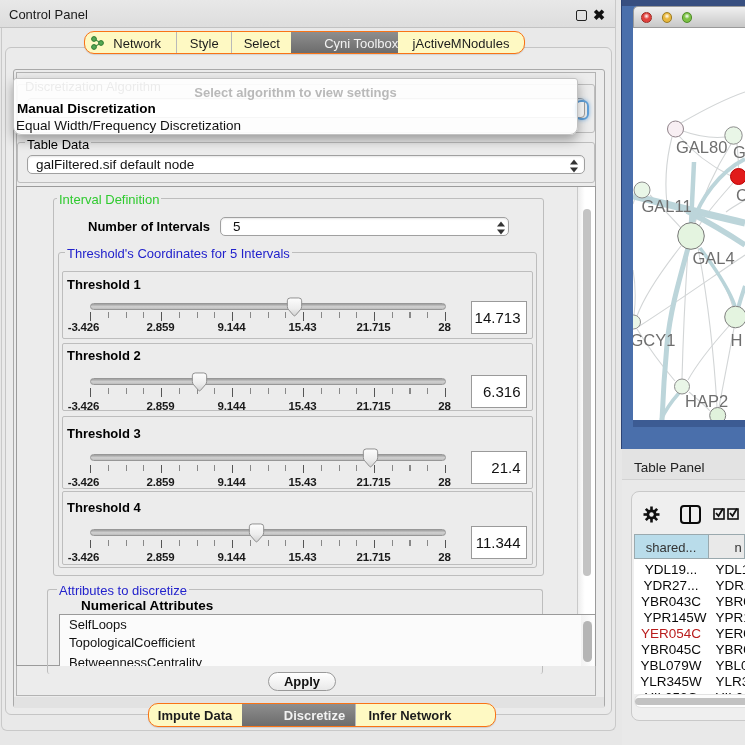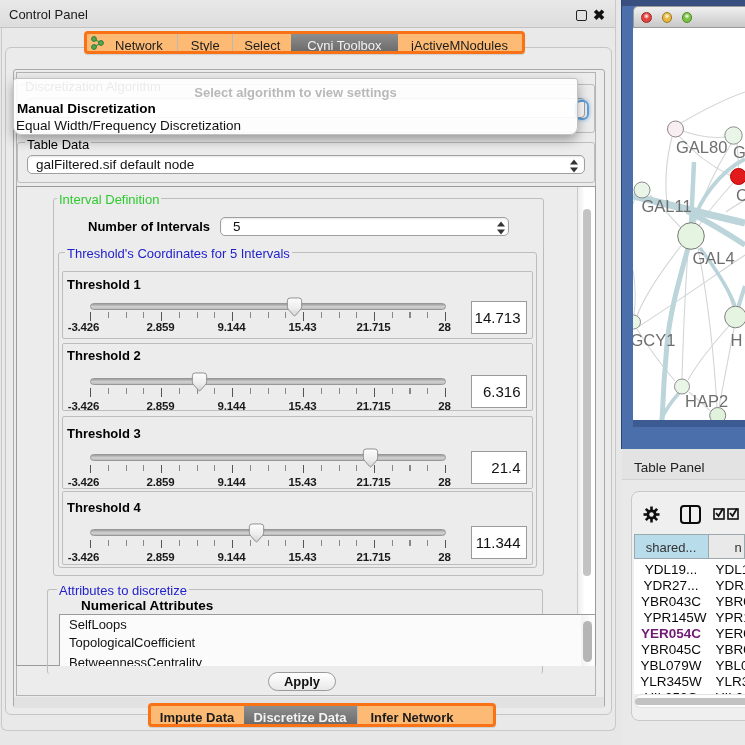--- a/index.html
+++ b/index.html
@@ -16,25 +16,25 @@
 #floaticon { left:576px; top:10px; width:11px; height:11px; border:1.6px solid #222; border-radius:2px; }
 #closeicon { left:593px; top:6.5px; font-size:14.5px; font-weight:bold; color:#111; }
 
 
 #cpanel { left:4.5px; top:46.5px; width:607px; height:668px; background:#ebebeb;
   border:1px solid #c5c5c5; border-radius:6px; }
 #cpanel2 { left:12.5px; top:68.5px; width:592px; height:639.5px; background:#ececec;
   border:1px solid #a9a9a9; border-radius:3px; }
 
 
-.seg { background:#fdba74; border:3px solid #f97316; border-radius:4px; display:flex;
+.seg { background:#fef9c3; border:1px solid #f97316; border-radius:10px; display:flex;
   box-shadow:0 1px 1px rgba(0,0,0,0.12); overflow:hidden; }
 .seg .tb { font-size:13px; color:#1c1c1c; text-align:center; padding-top:4px; height:100%; }
 .seg .sep { width:1px; background:#b9b9b9; }
-.seg .sel { background:linear-gradient(#8e8e8e,#6c6c6c); color:#f2f2f2; }
+.seg .sel { background:linear-gradient(#8e8e8e,#6c6c6c); color:#f2f2f2;padding-left:33px; }
 
 
 .grp { border:1px solid #bdbdbd; border-radius:3px; }
 .grplabel { font-size:13px; background:#ececec; padding:0 2px; }
 
 
 .combo { background:#fff; border:1px solid #a0a0a0; border-radius:4px;
   box-shadow:inset 0 1px 2px rgba(0,0,0,0.10); font-size:13px; color:#111; }
 
 
@@ -312,21 +312,21 @@
 <div class="abs" style="left:708.5px; top:533.5px; width:36.5px; height:25px; background:#e9e9e9; border:1px solid #9aa9ae; border-left:none; font-size:13px; color:#333; padding:5px 0 0 26px;">n</div>
 <div class="abs" style="left:633.5px; top:558.5px; width:111.5px; height:135px; background:#fff; overflow:hidden;">
 <div style="position:absolute; left:0; top:3.2px; width:75px; text-align:center; font-size:13.5px; color:#0a0a0a;">YDL19...</div>
 <div style="position:absolute; left:82px; top:3.2px; width:70px; font-size:13.5px; color:#0a0a0a;">YDL1</div>
 <div style="position:absolute; left:0; top:19.2px; width:75px; text-align:center; font-size:13.5px; color:#0a0a0a;">YDR27...</div>
 <div style="position:absolute; left:82px; top:19.2px; width:70px; font-size:13.5px; color:#0a0a0a;">YDR2</div>
 <div style="position:absolute; left:0; top:35.2px; width:75px; text-align:center; font-size:13.5px; color:#0a0a0a;">YBR043C</div>
 <div style="position:absolute; left:82px; top:35.2px; width:70px; font-size:13.5px; color:#0a0a0a;">YBR0</div>
 <div style="position:absolute; left:0; top:51.2px; width:75px; text-align:center; font-size:13.5px; color:#0a0a0a;padding-left:8px;">YPR145W</div>
 <div style="position:absolute; left:82px; top:51.2px; width:70px; font-size:13.5px; color:#0a0a0a;">YPR1</div>
-<div style="position:absolute; left:0; top:67.2px; width:75px; text-align:center; font-size:13.5px; color:#701a75;font-weight:bold;">YER054C</div>
+<div style="position:absolute; left:0; top:67.2px; width:75px; text-align:center; font-size:13.5px; color:#b91c1c;">YER054C</div>
 <div style="position:absolute; left:82px; top:67.2px; width:70px; font-size:13.5px; color:#0a0a0a;">YER0</div>
 <div style="position:absolute; left:0; top:83.2px; width:75px; text-align:center; font-size:13.5px; color:#0a0a0a;">YBR045C</div>
 <div style="position:absolute; left:82px; top:83.2px; width:70px; font-size:13.5px; color:#0a0a0a;">YBR0</div>
 <div style="position:absolute; left:0; top:99.2px; width:75px; text-align:center; font-size:13.5px; color:#0a0a0a;">YBL079W</div>
 <div style="position:absolute; left:82px; top:99.2px; width:70px; font-size:13.5px; color:#0a0a0a;">YBL0</div>
 <div style="position:absolute; left:0; top:115.2px; width:75px; text-align:center; font-size:13.5px; color:#0a0a0a;">YLR345W</div>
 <div style="position:absolute; left:82px; top:115.2px; width:70px; font-size:13.5px; color:#0a0a0a;">YLR3</div>
 <div style="position:absolute; left:0; top:131.2px; width:75px; text-align:center; font-size:13.5px; color:#0a0a0a;">YIL052C</div>
 <div style="position:absolute; left:82px; top:131.2px; width:70px; font-size:13.5px; color:#0a0a0a;">YIL0</div>
 </div>

